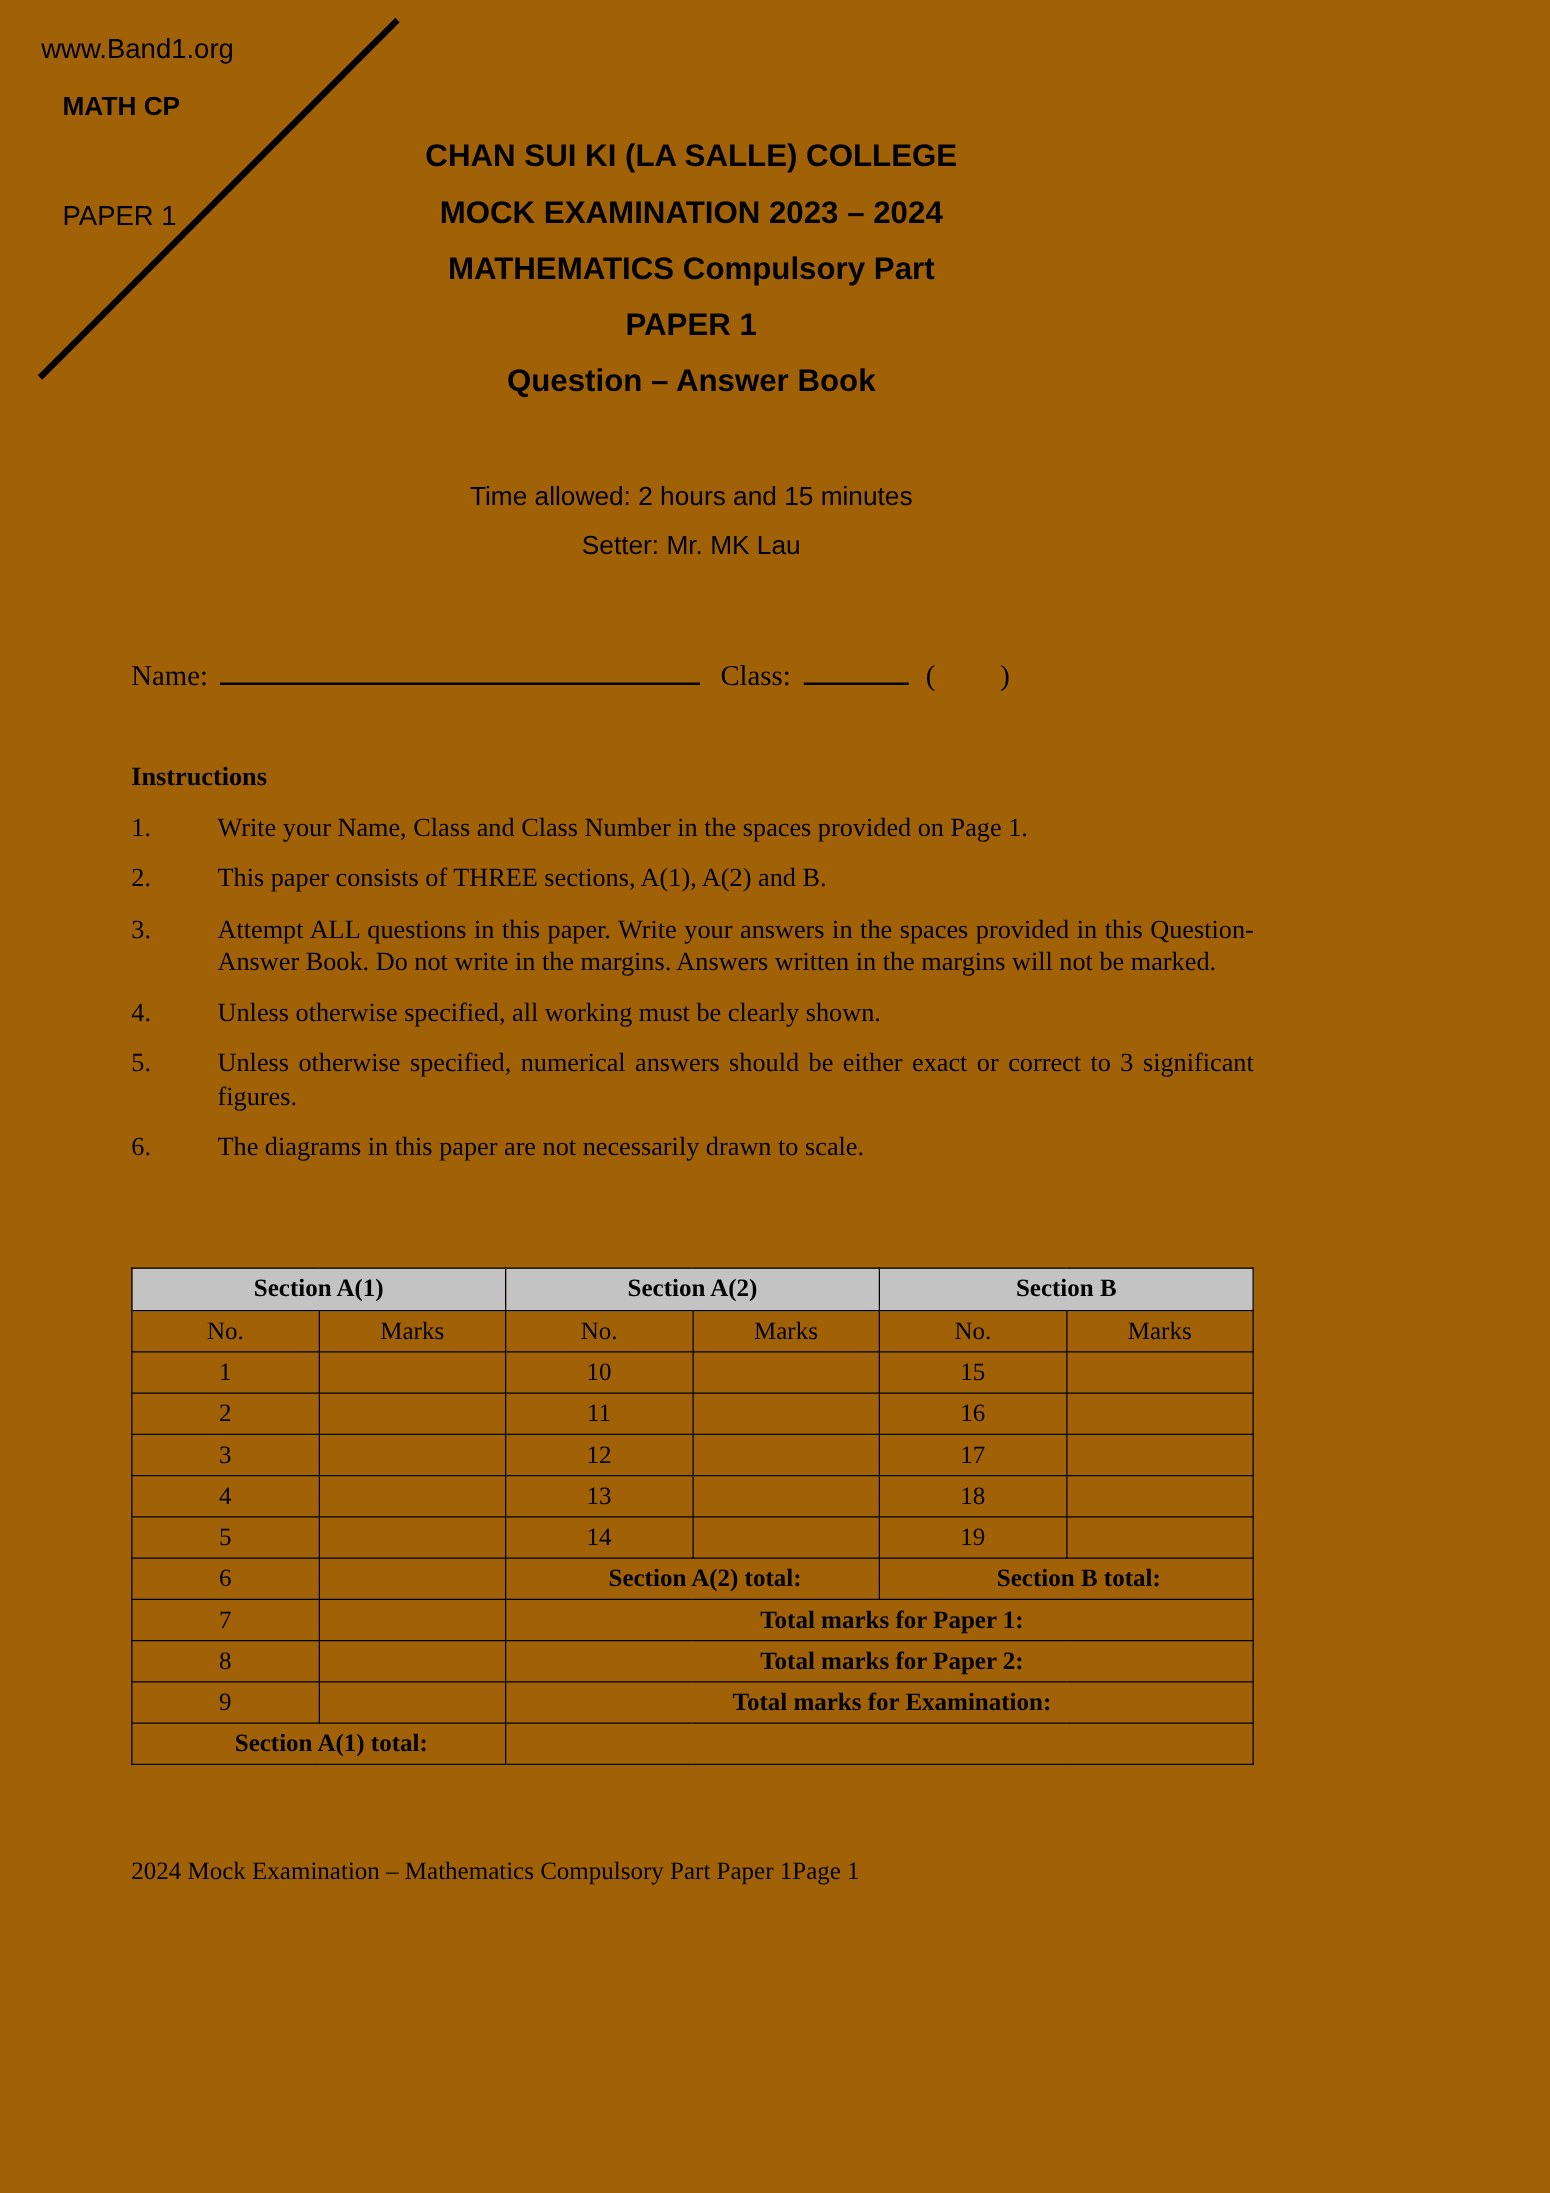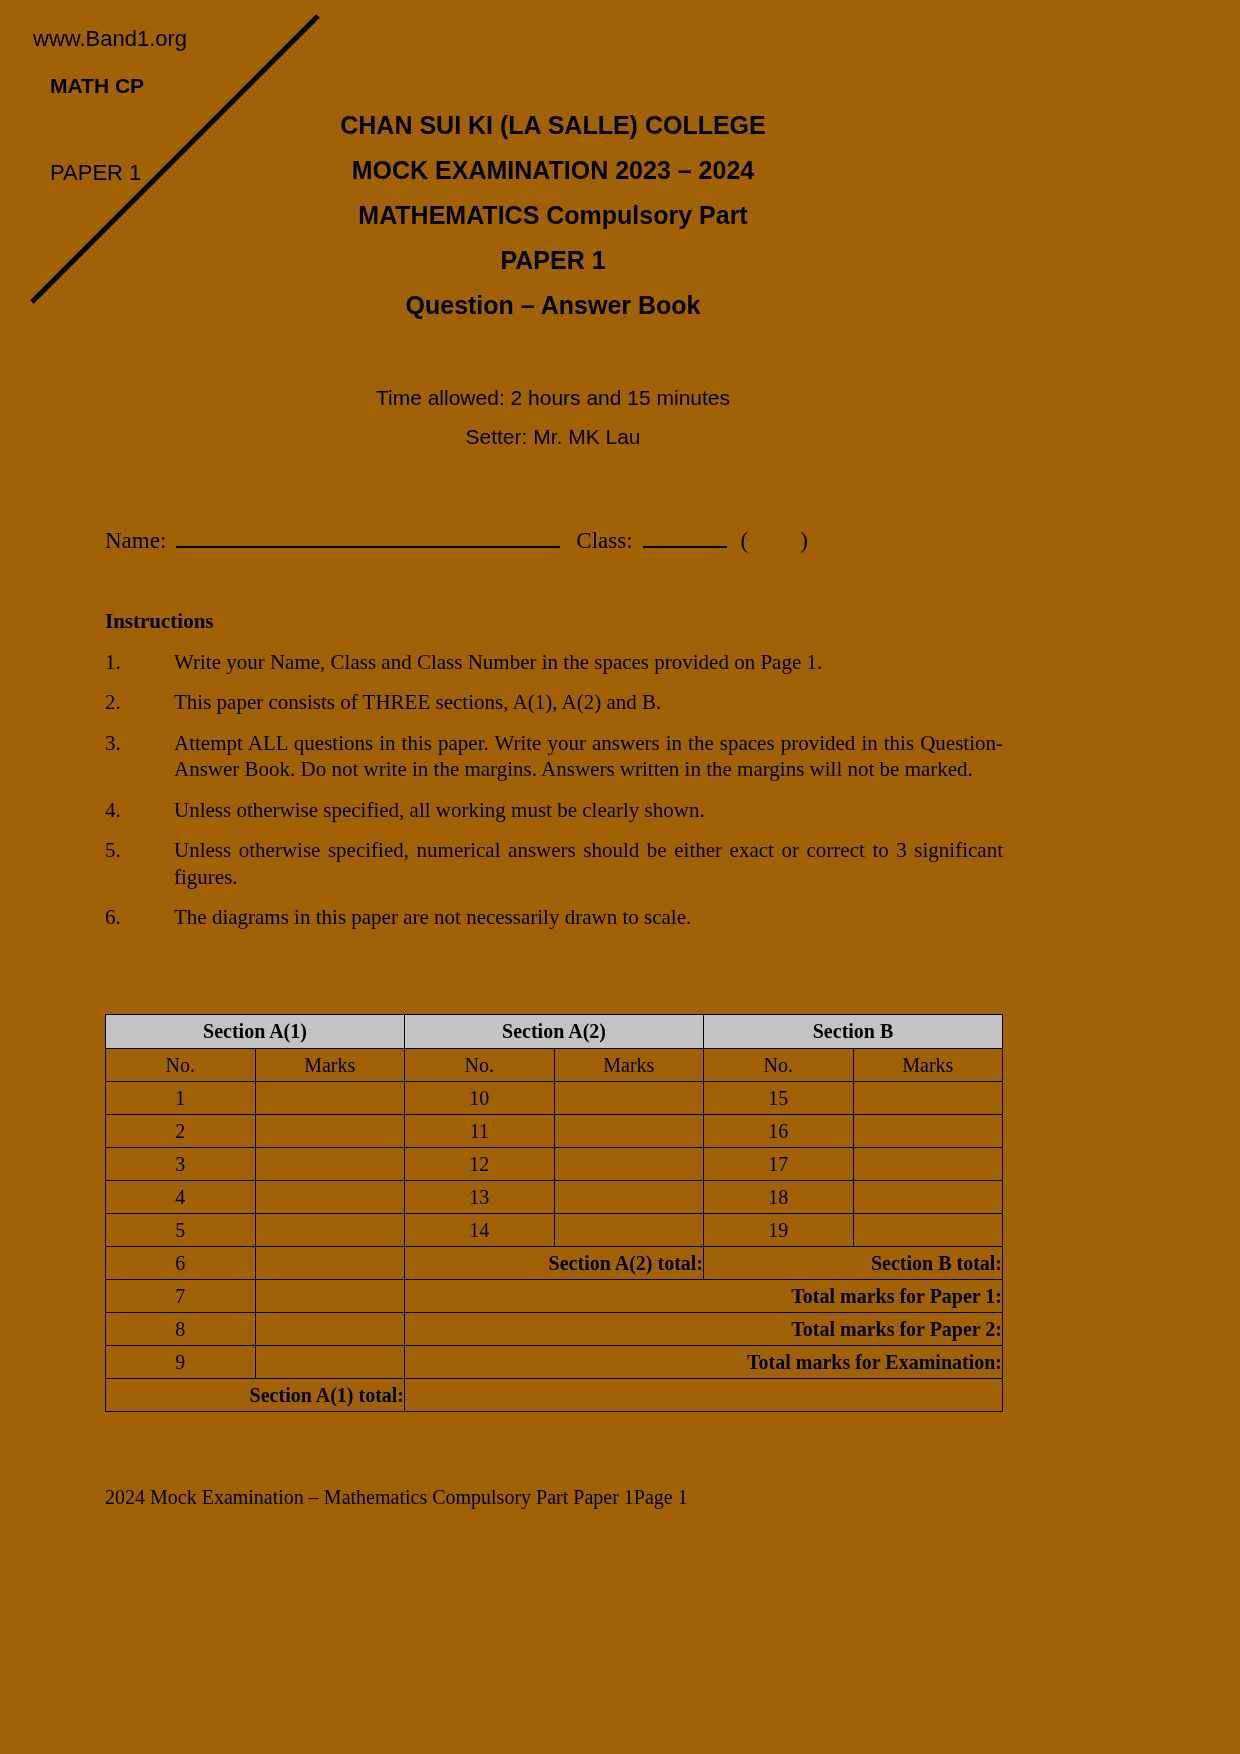--- a/index.html
+++ b/index.html
@@ -84,21 +84,21 @@
     text-align: center;
     padding: 0;
     vertical-align: middle;
   }
   .marks-table tr.sec-head td {
     background: #c3c3c3;
     font-weight: bold;
     height: 34px;
   }
   .marks-table td.total-label {
-    text-align: right;
+    text-align: center;
     font-weight: bold;
     padding-left: 20px;
   }
 
   
   .footer {
     position: absolute; left: 105px; top: 1486px; width: 887px;
     display: flex; justify-content: flex-start;
     font-family: "Liberation Serif", serif; font-size: 20px;
   }

